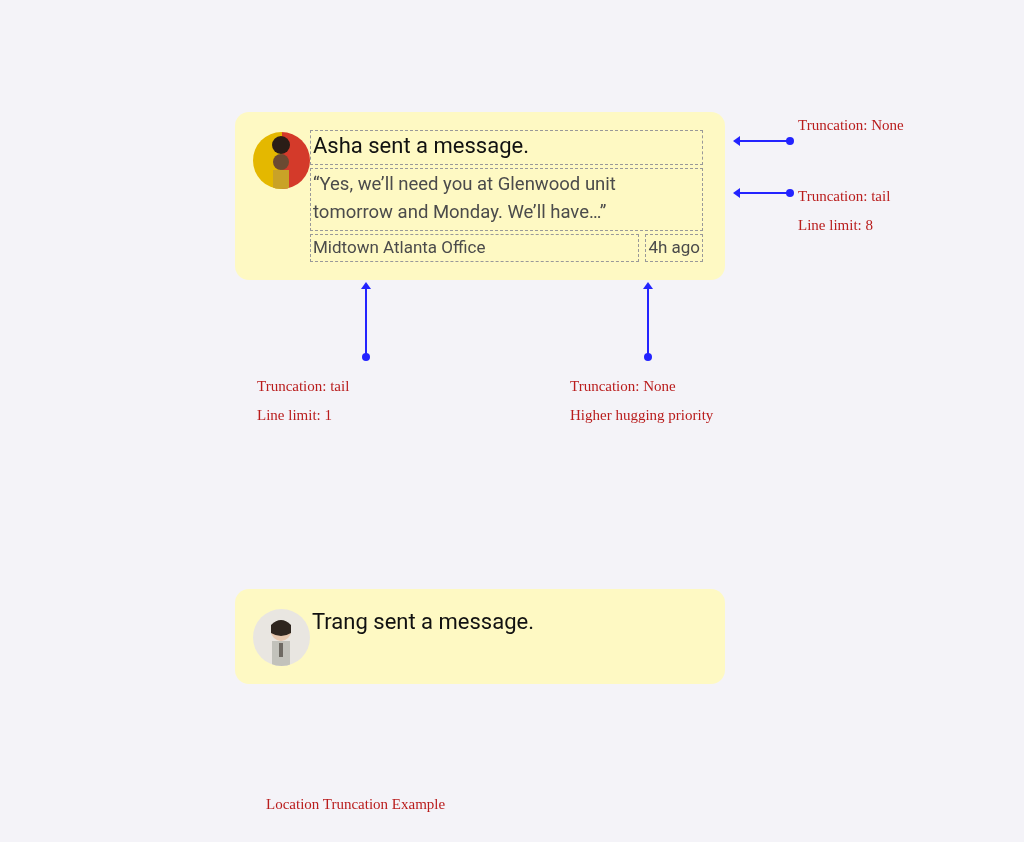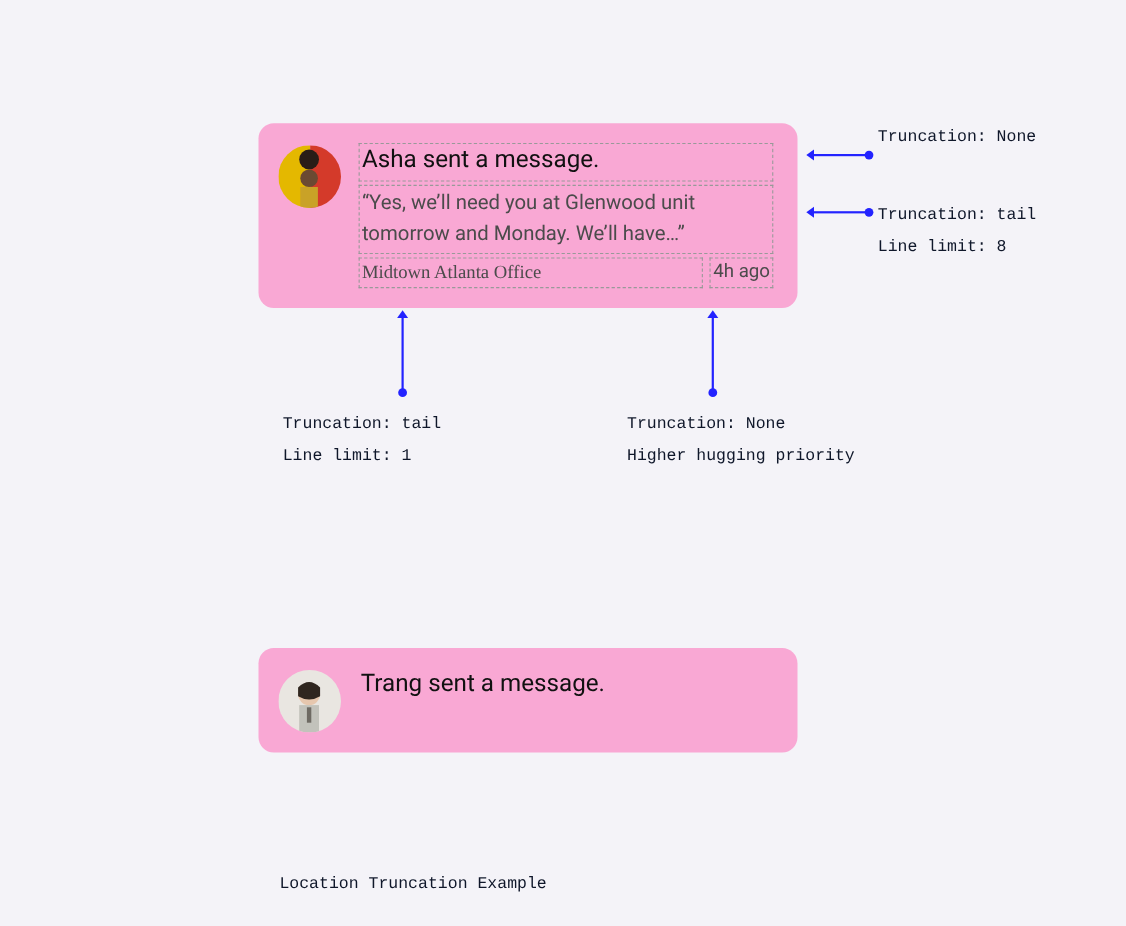--- a/index.html
+++ b/index.html
@@ -6,25 +6,24 @@
     body {
       width: 1024px;
       height: 842px;
       background: #f4f3f8;
       font-family: -apple-system, BlinkMacSystemFont, "Segoe UI", Roboto, sans-serif;
       position: relative;
       overflow: hidden;
     }
     .card {
       position: absolute;
-      background: #f9a8d4;
+      background: #fef9c3;
       border-radius: 14px;
       padding: 18px 22px 18px 18px;
       display: flex;
-      gap: 16px;
     }
     .card1 { left: 235px; top: 112px; width: 490px; }
     .card2 { left: 235px; top: 589px; width: 490px; }
 
     .avatar {
       width: 57px;
       height: 57px;
       border-radius: 50%;
       flex: 0 0 57px;
       margin-top: 2px;
@@ -46,42 +45,42 @@
       font-weight: 400;
       line-height: 1.5;
       padding: 2px 2px 4px 2px;
     }
     .meta {
       display: flex;
       font-size: 17px;
       color: #4b4b4b;
       line-height: 1.4;
     }
-    .meta-loc { flex: 1; min-width: 0; white-space: nowrap; overflow: hidden; text-overflow: ellipsis; padding: 1px 2px; font-family: Liberation Serif, serif; }
+    .meta-loc { flex: 1; min-width: 0; white-space: nowrap; overflow: hidden; text-overflow: ellipsis; padding: 1px 2px; }
     .meta-time { flex: 0 0 auto; padding: 1px 2px; margin-left: 12px; text-align: center; }
 
     .dashed { border: 1px dashed #999; }
     .card1 .title { margin-bottom: 3px; }
     .card1 .body { margin-bottom: 3px; }
     .card1 .meta-loc { border: 1px dashed #999; margin-right: 6px; }
     .card1 .meta-time { border: 1px dashed #999; margin-left: 0; }
 
     .ann {
       position: absolute;
-      font-family: Liberation Mono, monospace;
+      font-family: Liberation Serif, serif;
       font-size: 15px;
-      color: #0f172a;
+      color: #b91c1c;
       line-height: 1.9;
       white-space: nowrap;
     }
     .ann-r1 { left: 798px; top: 111px; }
     .ann-r2 { left: 798px; top: 182px; }
     .ann-b1 { left: 257px; top: 372px; }
     .ann-b2 { left: 570px; top: 372px; }
-    .caption { left: 254px; top: 790px; }
+    .caption { left: 266px; top: 790px; }
 
     .arrow-h {
       position: absolute;
       height: 2px;
       background: #2323ff;
     }
     .arrow-h::before {
       content: "";
       position: absolute;
       left: -7px; top: -4px;

